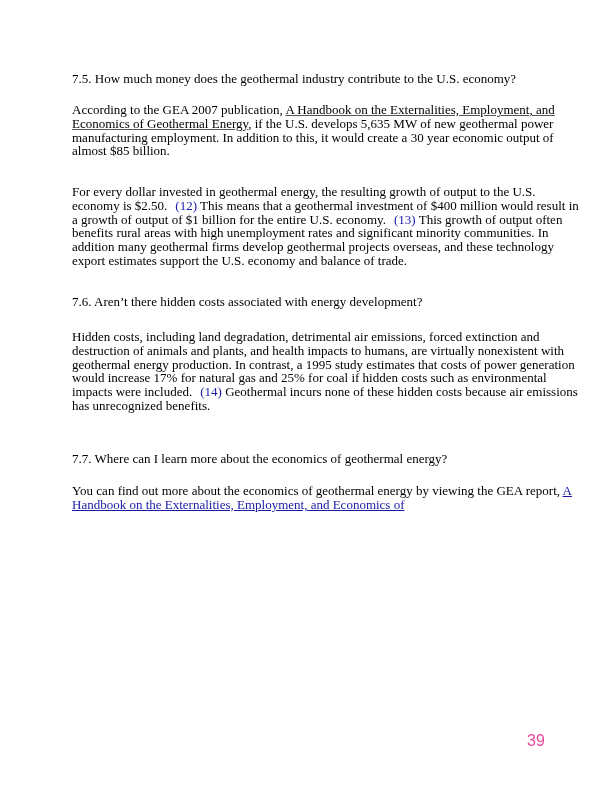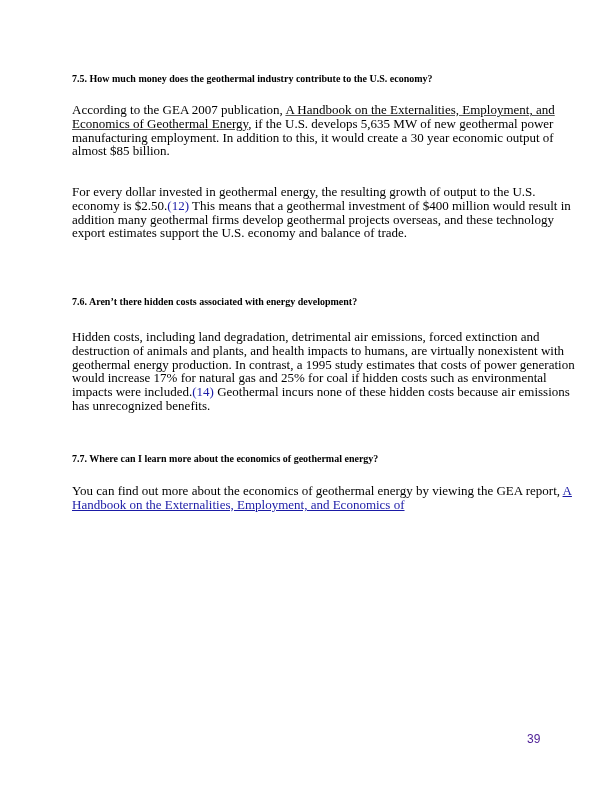--- a/index.html
+++ b/index.html
@@ -1,46 +1,48 @@
 <!DOCTYPE html>
 <html><head>
 <meta charset="utf-8">
 <style>
   html, body { margin: 0; padding: 0; background: #ffffff; }
   body { width: 612px; height: 792px; position: relative; overflow: hidden;
          font-family: "Liberation Serif", serif; color: #000; }
   .page { position: absolute; left: 0; top: 0; width: 612px; height: 792px; }
-  .heading { position: absolute; left: 72px; font-weight: bold; font-size: 10px;
+  .heading { position: absolute; left: 72px; font-weight: normal; font-size: 13px;
              line-height: 14px; white-space: nowrap; }
   .para { position: absolute; left: 72px; width: 470px; font-size: 13px;
           line-height: 13.8px; }
   .para .line { display: block; white-space: nowrap; }
-  .ref { color: #1a1aa6; }
+  .ref { color: #1a1aa6; margin-left: 8px; }
   .u { text-decoration: underline; text-decoration-color: #555; }
   .link { color: #1a1aa6; text-decoration: underline; }
   .pagenum { position: absolute; left: 527px; top: 732px; font-family: "Liberation Sans", sans-serif;
-             font-size: 12px; color: #4c1d95; }
+             font-size: 16px; color: #ec4899; }
 </style>
 </head>
 <body>
 
 <div class="page">
 
   <div class="heading" style="top:72px">7.5. How much money does the geothermal industry contribute to the U.S. economy?</div>
 
   <div class="para" style="top:103px">
     <span class="line"><span>According to the GEA 2007 publication, </span><span class="u">A Handbook on the Externalities,  Employment, and</span></span>
     <span class="line"><span class="u">Economics of  Geothermal Energy</span><span>, if the U.S. develops 5,635 MW of new geothermal power</span></span>
     <span class="line">manufacturing employment. In addition to this, it would create a 30 year economic output of</span>
     <span class="line">almost $85 billion.</span>
   </div>
 
   <div class="para" style="top:185px">
     <span class="line">For every dollar invested in geothermal energy, the resulting growth of output to the U.S.</span>
     <span class="line"><span>economy is $2.50.</span><span class="ref">(12)</span><span> This means that a geothermal investment of $400 million would result in</span></span>
+    <span class="line"><span>a growth of output of $1 billion for the entire U.S. economy.</span><span class="ref">(13)</span><span>  This growth of output often</span></span>
+    <span class="line">benefits rural areas with high unemployment rates and significant minority communities. In</span>
     <span class="line">addition many geothermal firms develop geothermal projects overseas, and these technology</span>
     <span class="line">export estimates support the U.S. economy and balance of trade.</span>
   </div>
 
   <div class="heading" style="top:295px">7.6. Aren’t there hidden costs associated with energy development?</div>
 
   <div class="para" style="top:330px">
     <span class="line">Hidden costs, including land degradation, detrimental air emissions, forced extinction and</span>
     <span class="line">destruction of animals and plants, and health impacts to humans, are virtually nonexistent with</span>
     <span class="line">geothermal energy production. In contrast, a 1995 study estimates that costs of power generation</span>

